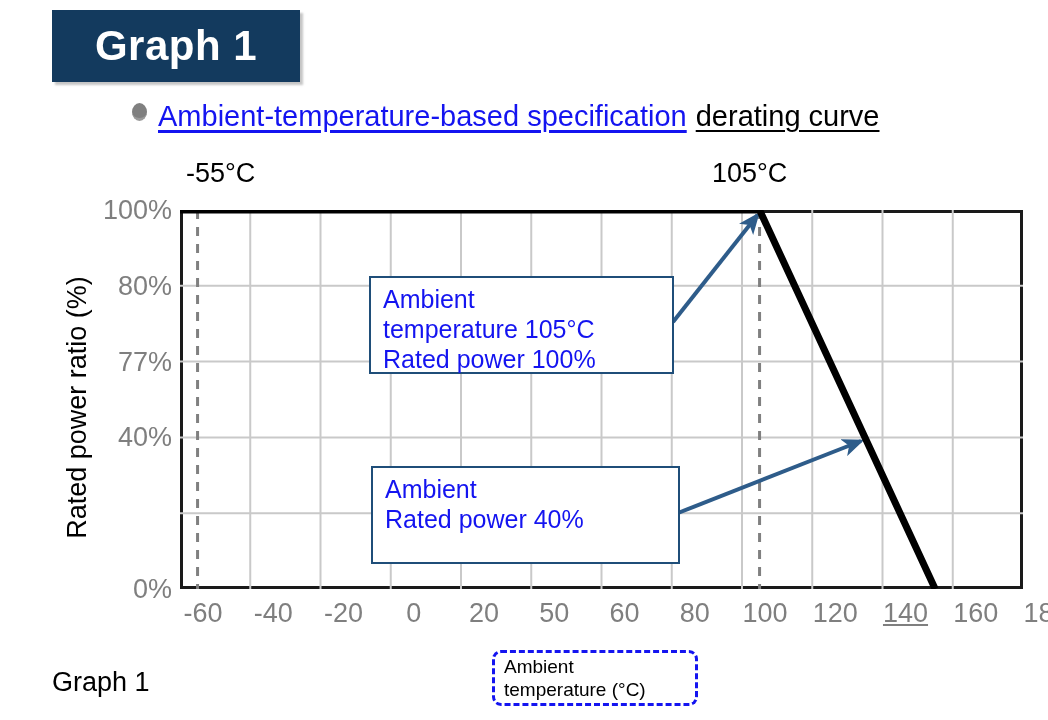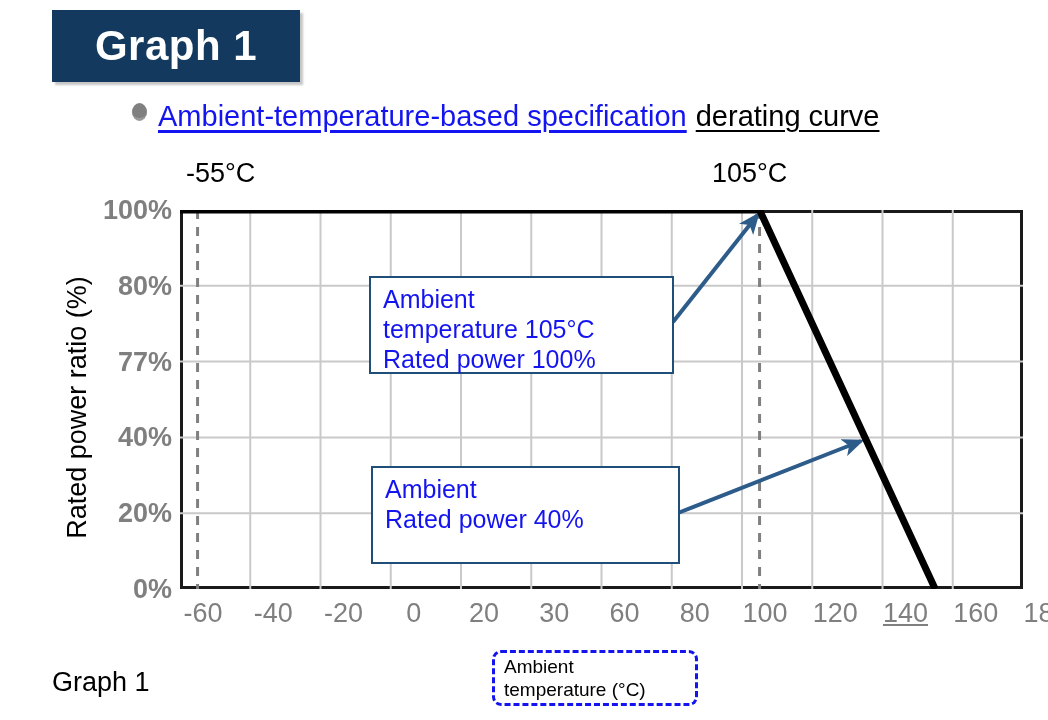--- a/index.html
+++ b/index.html
@@ -97,21 +97,20 @@
 
   
   .y-tick {
     position: absolute;
     right: 0;
     width: 120px;
     text-align: right;
     font-size: 27px;
     color: #7f7f7f;
     transform: translateY(-50%);
-    font-weight: bold;
   }
   #y-ticks {
     position: absolute;
     left: 46px;
     top: 0;
     width: 126px;
     height: 720px;
   }
 
   
@@ -200,34 +199,33 @@
   <span class="sub-plain">derating curve</span>
 </div>
 
 <div class="top-temp" id="top-temp-low">-55°C</div>
 <div class="top-temp" id="top-temp-high">105°C</div>
 
 <div id="y-axis-title">Rated power ratio (%)</div>
 
 <div id="y-ticks">
     <div class="y-tick" style="top: 589px;">0%</div>
-    <div class="y-tick" style="top: 513.2px;">20%</div>
     <div class="y-tick" style="top: 437.4px;">40%</div>
     <div class="y-tick" style="top: 361.6px;">77%</div>
     <div class="y-tick" style="top: 285.8px;">80%</div>
     <div class="y-tick" style="top: 210px;">100%</div>
   </div>
 
 <div id="x-ticks">
     <div class="x-tick" style="left: 180px;">-60</div>
     <div class="x-tick" style="left: 250.25px;">-40</div>
     <div class="x-tick" style="left: 320.5px;">-20</div>
     <div class="x-tick" style="left: 390.75px;">0</div>
     <div class="x-tick" style="left: 461px; text-align: right;">20</div>
-    <div class="x-tick" style="left: 531.25px;">30</div>
+    <div class="x-tick" style="left: 531.25px;">50</div>
     <div class="x-tick" style="left: 601.5px;">60</div>
     <div class="x-tick" style="left: 671.75px;">80</div>
     <div class="x-tick" style="left: 742px; text-align: right;">100</div>
     <div class="x-tick" style="left: 812.25px;">120</div>
     <div class="x-tick" style="left: 882.5px; text-decoration: underline;">140</div>
     <div class="x-tick" style="left: 952.75px;">160</div>
     <div class="x-tick" style="left: 1023px;">180</div>
   </div>
 
 <div id="plot-frame"></div>

